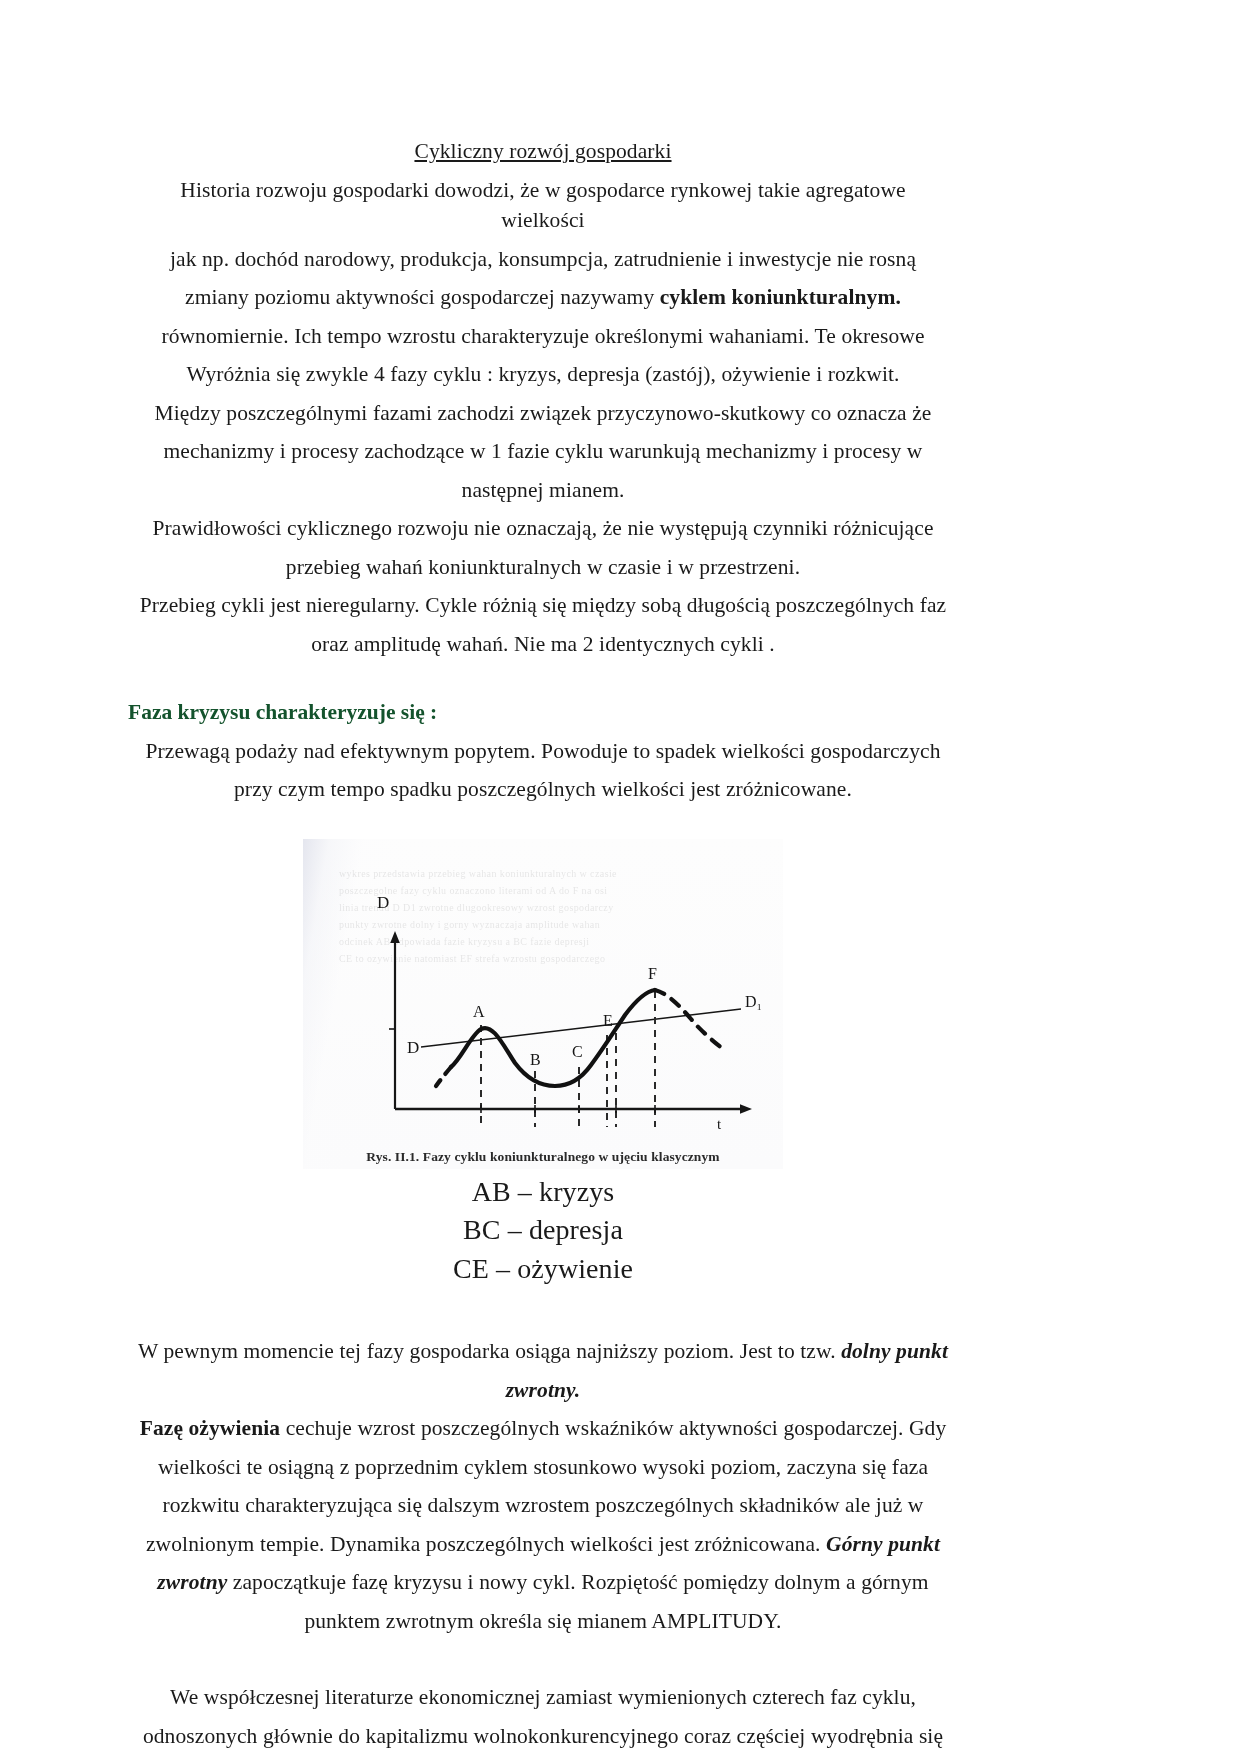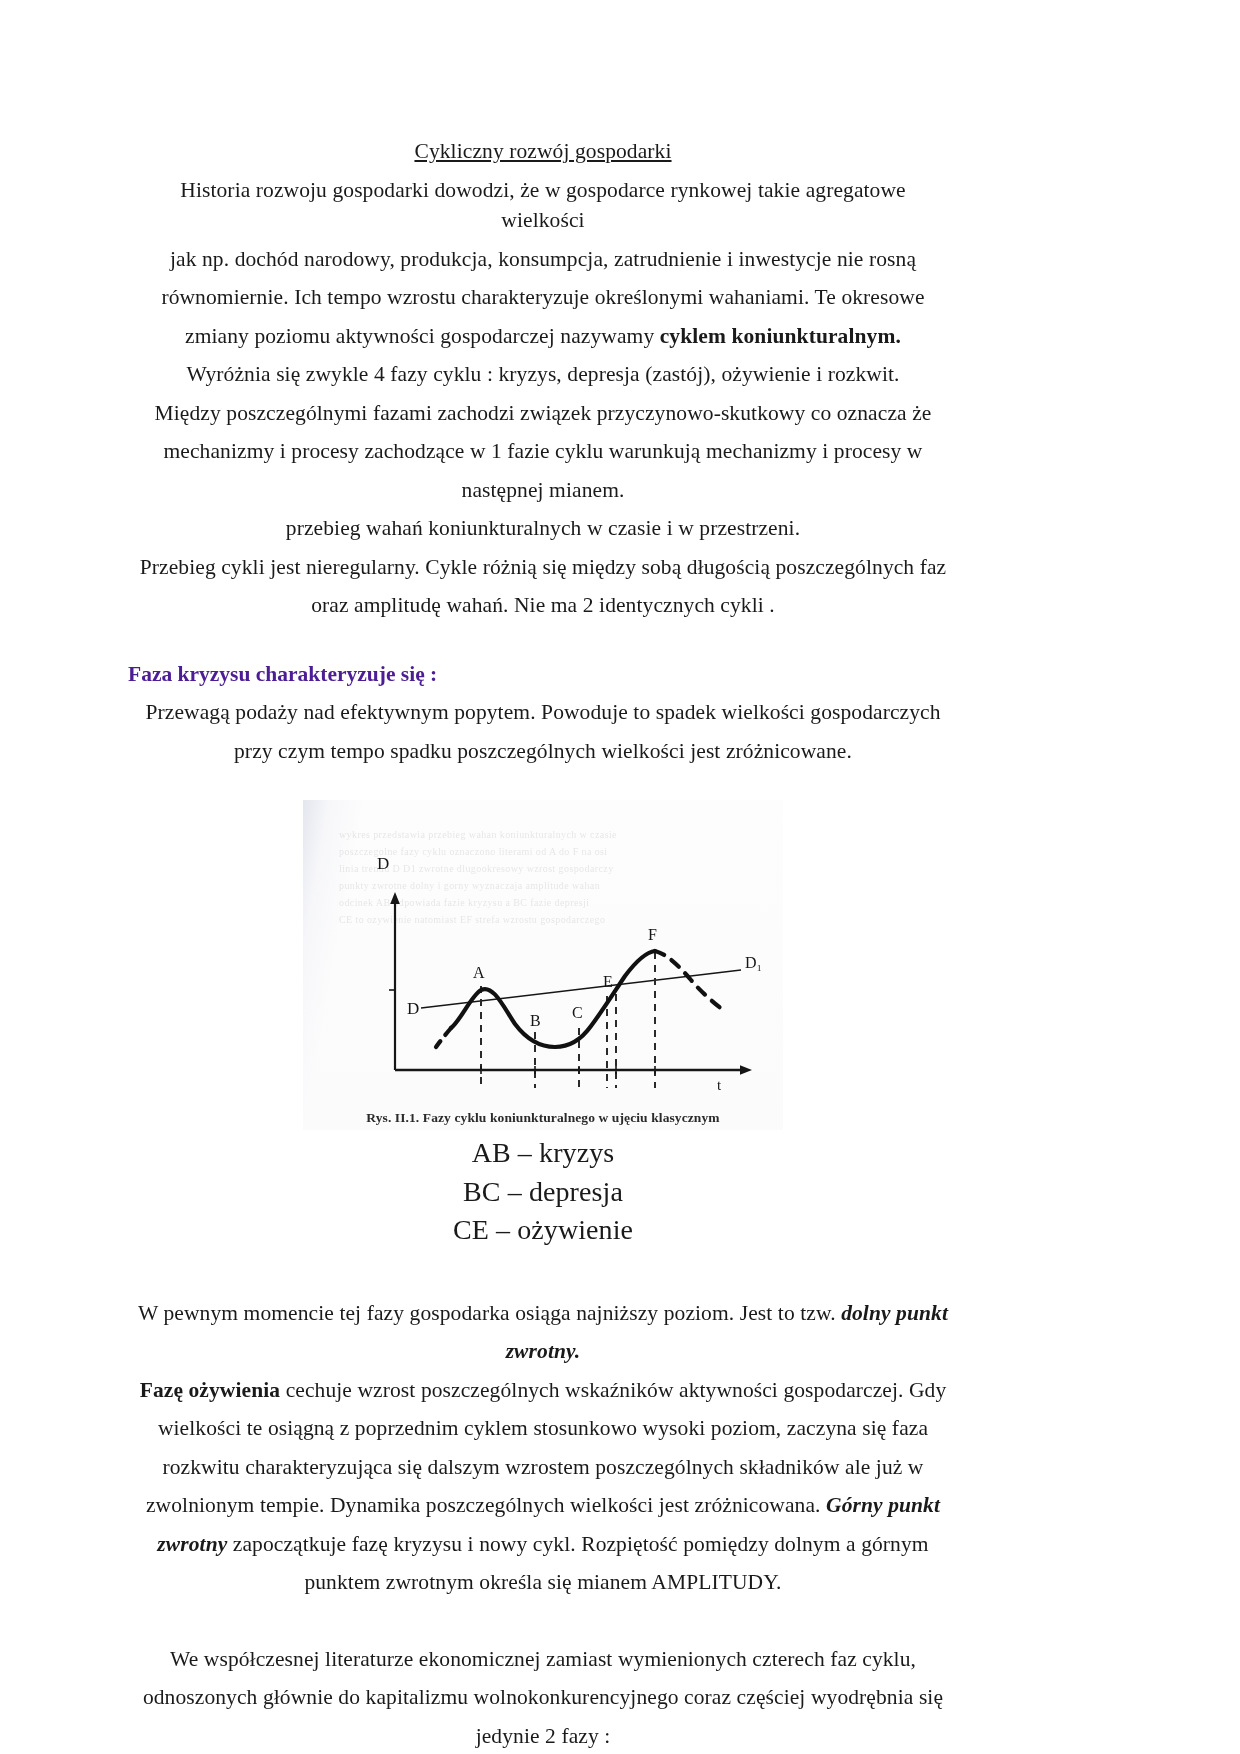--- a/index.html
+++ b/index.html
@@ -36,21 +36,21 @@
     letter-spacing: 0.1px;
     text-align: center;
   }
   .title-underline {
     text-decoration: underline;
     text-underline-offset: 2px;
   }
   .bold { font-weight: bold; }
   .bolditalic { font-weight: bold; font-style: italic; }
   .red-heading {
-    color: #4c1d95;
+    color: #14532d;
     font-weight: bold;
     font-size: 21.5px;
     line-height: 30.5px;
     margin: 0;
   }
   .gap-sm { height: 26px; }
   .gap-md { height: 30px; }
   .gap-lg { height: 36px; }
 
   
@@ -102,27 +102,28 @@
 </head>
 <body>
 
 <div class="page">
   <div class="content">
 
     <div class="line title-underline">Cykliczny rozwój gospodarki</div>
 
     <div class="line">Historia rozwoju gospodarki dowodzi, że w gospodarce rynkowej takie agregatowe wielkości</div>
     <div class="line">jak np. dochód narodowy, produkcja, konsumpcja, zatrudnienie i inwestycje nie rosną</div>
+    <div class="line"><span>zmiany poziomu aktywności gospodarczej nazywamy </span><span class="bold">cyklem koniunkturalnym.</span></div>
     <div class="line">równomiernie. Ich tempo wzrostu charakteryzuje określonymi  wahaniami. Te okresowe</div>
-    <div class="line"><span>zmiany poziomu aktywności gospodarczej nazywamy </span><span class="bold">cyklem koniunkturalnym.</span></div>
 
     <div class="line">Wyróżnia się zwykle 4 fazy cyklu : kryzys, depresja (zastój), ożywienie i rozkwit.</div>
     <div class="line">Między poszczególnymi fazami zachodzi związek przyczynowo-skutkowy co oznacza że</div>
     <div class="line">mechanizmy i procesy zachodzące w 1 fazie cyklu warunkują mechanizmy i procesy w</div>
     <div class="line">następnej mianem.</div>
+    <div class="line">Prawidłowości cyklicznego rozwoju nie oznaczają, że nie występują czynniki różnicujące</div>
     <div class="line">przebieg wahań koniunkturalnych w czasie i w przestrzeni.</div>
     <div class="line">Przebieg cykli jest nieregularny. Cykle różnią się między sobą długością poszczególnych faz</div>
     <div class="line">oraz amplitudę wahań. Nie ma 2 identycznych cykli .</div>
 
     <div class="gap-md"></div>
 
     <div class="red-heading">Faza kryzysu charakteryzuje się :</div>
 
     <div class="line">Przewagą podaży nad efektywnym popytem. Powoduje to spadek wielkości gospodarczych</div>
     <div class="line">przy czym tempo spadku poszczególnych wielkości jest zróżnicowane.</div>

